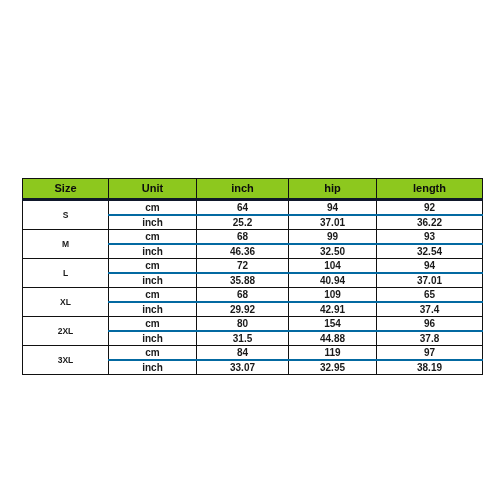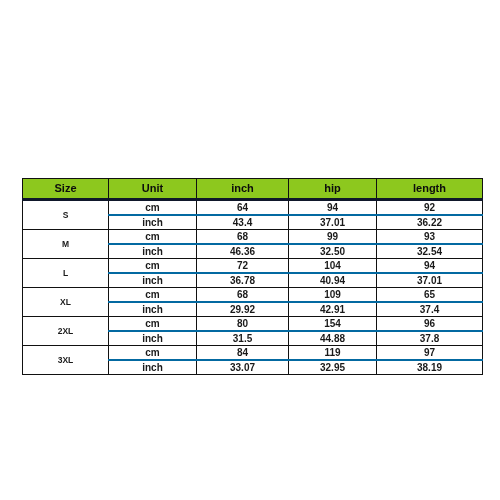--- a/index.html
+++ b/index.html
@@ -118,21 +118,21 @@
       <tbody id="size-chart-body">
           <tr class="row-cm">
             <td class="size-label" rowspan="2">S</td>
             <td>cm</td>
             <td>64</td>
             <td>94</td>
             <td>92</td>
           </tr>
           <tr class="row-inch">
             <td>inch</td>
-            <td>43.4</td>
+            <td>25.2</td>
             <td>37.01</td>
             <td>36.22</td>
           </tr>
           <tr class="row-cm">
             <td class="size-label" rowspan="2">M</td>
             <td>cm</td>
             <td>68</td>
             <td>99</td>
             <td>93</td>
           </tr>
@@ -144,21 +144,21 @@
           </tr>
           <tr class="row-cm">
             <td class="size-label" rowspan="2">L</td>
             <td>cm</td>
             <td>72</td>
             <td>104</td>
             <td>94</td>
           </tr>
           <tr class="row-inch">
             <td>inch</td>
-            <td>36.78</td>
+            <td>35.88</td>
             <td>40.94</td>
             <td>37.01</td>
           </tr>
           <tr class="row-cm">
             <td class="size-label" rowspan="2">XL</td>
             <td>cm</td>
             <td>68</td>
             <td>109</td>
             <td>65</td>
           </tr>

